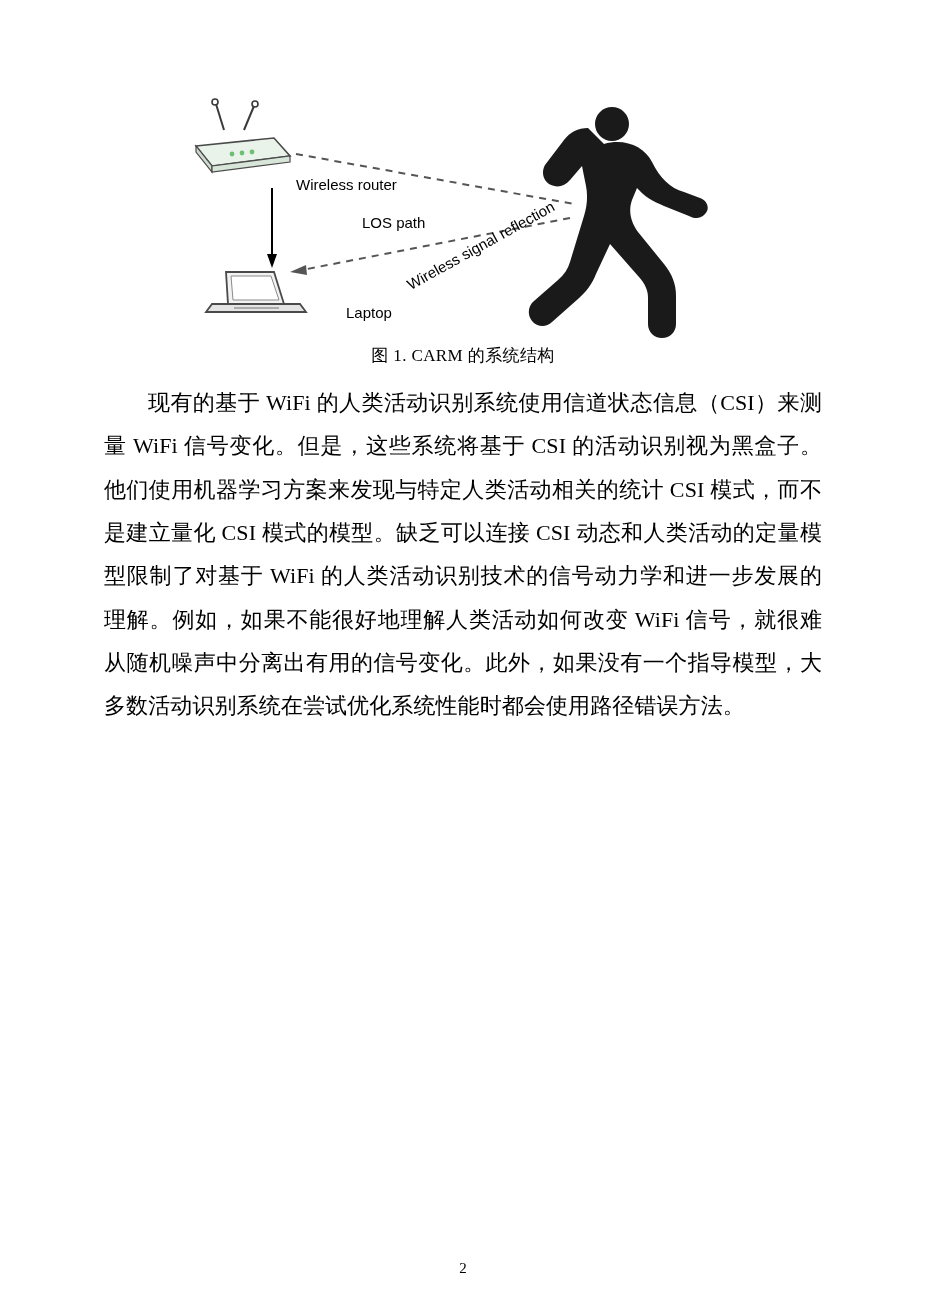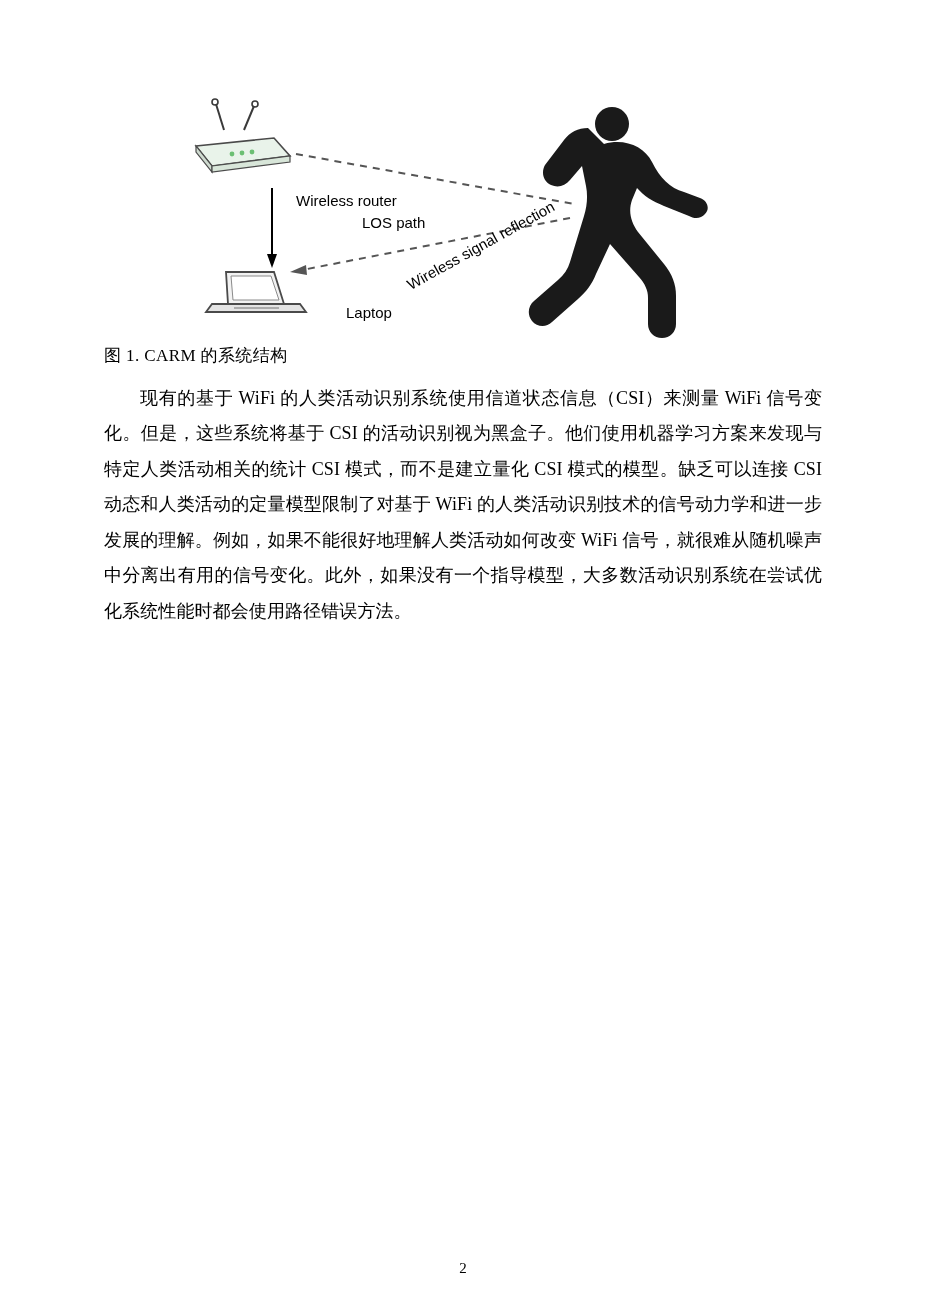--- a/index.html
+++ b/index.html
@@ -37,41 +37,41 @@
     width: 718px;
     height: 250px;
   }
   .fig-label {
     position: absolute;
     font-size: 15px;
     font-family: "Liberation Sans", sans-serif;
     color: #000;
     white-space: nowrap;
   }
-  .lbl-router { left: 192px; top: 88px; margin-top: 16px; }
+  .lbl-router { left: 192px; top: 88px; }
   .lbl-los    { left: 258px; top: 126px; text-align: right; }
   .lbl-laptop { left: 216px; top: 216px; margin-left: 26px; }
   .lbl-refl {
     left: 300px;
     top: 190px;
     transform: rotate(-29deg);
     transform-origin: left top;
   }
 
   .fig-caption {
-    text-align: left;
+    text-align: center;
     font-size: 17px;
     margin-top: 6px;
     margin-bottom: 14px;
     letter-spacing: 0.4px;
   }
 
   
   p.body {
-    font-size: 18px;
+    font-size: 22px;
     line-height: 1.97;
     text-align: justify;
     text-justify: inter-ideograph;
     margin: 0 0 0 0;
     text-indent: 2em;
     letter-spacing: 0.1px;
   }
 
   
   .page-number {

